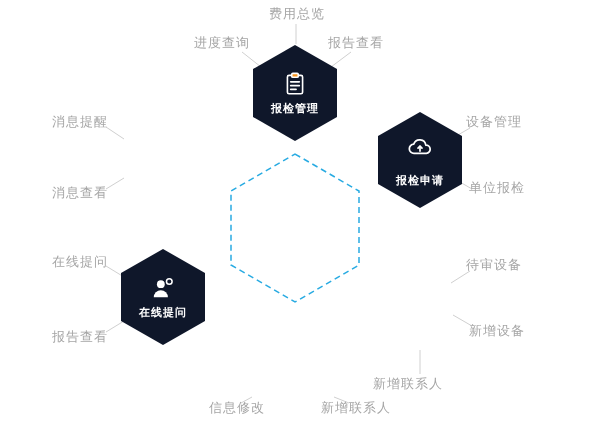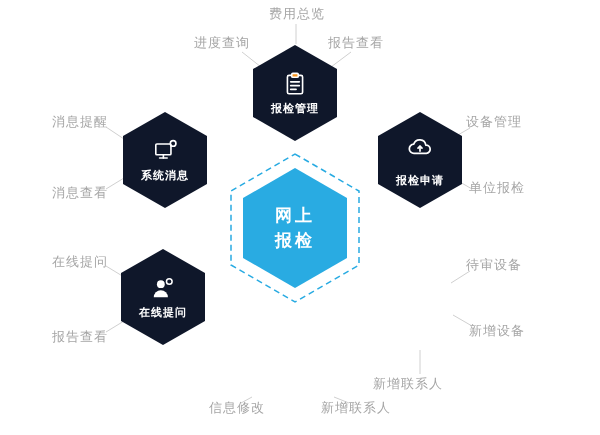--- a/index.html
+++ b/index.html
@@ -36,51 +36,34 @@
       <line x1="106" y1="332" x2="124" y2="321"></line>
       <line x1="106" y1="127" x2="124" y2="139"></line>
       <line x1="106" y1="189" x2="124" y2="178"></line>
     </g>
   </svg>
 
   <svg class="overlay" width="600" height="435">
     <polygon points="295,154 359,191 359,265 295,302 231,265 231,191" fill="none" stroke="#29abe2" stroke-width="1.5" stroke-dasharray="6 4"></polygon>
   </svg>
 
-  <div class="hex blue" style="left:243px;top:168px;">
-    <div class="center-label">
-      <div>网上</div>
-      <div>报检</div>
-    </div>
-  </div>
 
   <div class="hex orange" style="left:253px;top:45px;">
     <span class="icon">
       <svg viewBox="0 0 24 24" width="26" height="26" fill="none" stroke="#ffffff" stroke-width="1.5" stroke-linecap="round">
         <rect x="5" y="4" width="14" height="17" rx="1.5"></rect>
         <rect x="9" y="2.2" width="6" height="3.6" rx="1" fill="#f7941e"></rect>
         <line x1="8" y1="10" x2="16" y2="10"></line>
         <line x1="8" y1="13.5" x2="16" y2="13.5"></line>
         <line x1="8" y1="17" x2="13" y2="17"></line>
       </svg>
     </span>
     <span class="hex-label">报检管理</span>
   </div>
 
-  <div class="hex orange" style="left:123px;top:112px;">
-    <span class="icon">
-      <svg viewBox="0 0 24 24" width="26" height="26" fill="none" stroke="#ffffff" stroke-width="1.5" stroke-linecap="round">
-        <rect x="3.5" y="5.5" width="14" height="10" rx="1"></rect>
-        <line x1="10.5" y1="15.5" x2="10.5" y2="18.5"></line>
-        <line x1="7" y1="18.5" x2="14" y2="18.5"></line>
-        <circle cx="19.5" cy="5" r="2.6"></circle>
-      </svg>
-    </span>
-    <span class="hex-label">系统消息</span>
-  </div>
 
   <div class="hex orange" style="left:378px;top:112px;gap:8px;">
     <span class="icon">
       <svg viewBox="0 0 24 24" width="28" height="28" fill="none" stroke="#ffffff" stroke-width="1.5" stroke-linecap="round" stroke-linejoin="round">
         <path d="M7 17.5 a4 4 0 0 1 -0.3 -8 a5.3 5.3 0 0 1 10.3 1 a3.3 3.3 0 0 1 0.5 6.9 Z"></path>
         <line x1="12" y1="15.5" x2="12" y2="11.5"></line>
         <path d="M10.3 13 L12 11.3 L13.7 13"></path>
       </svg>
     </span>
     <span class="hex-label">报检申请</span>

